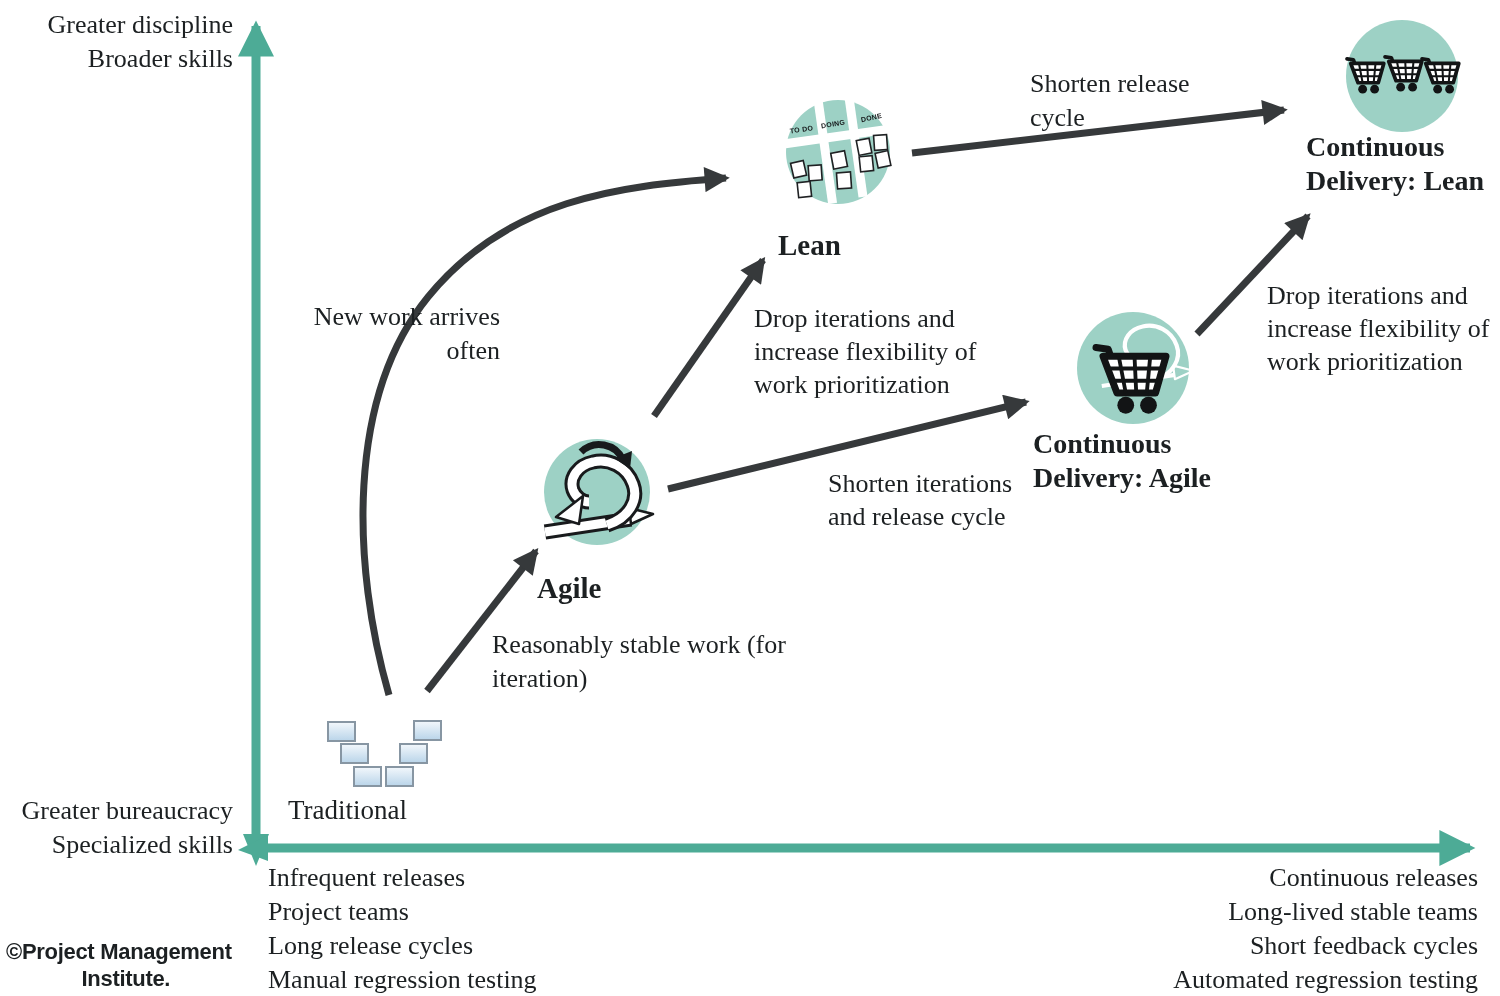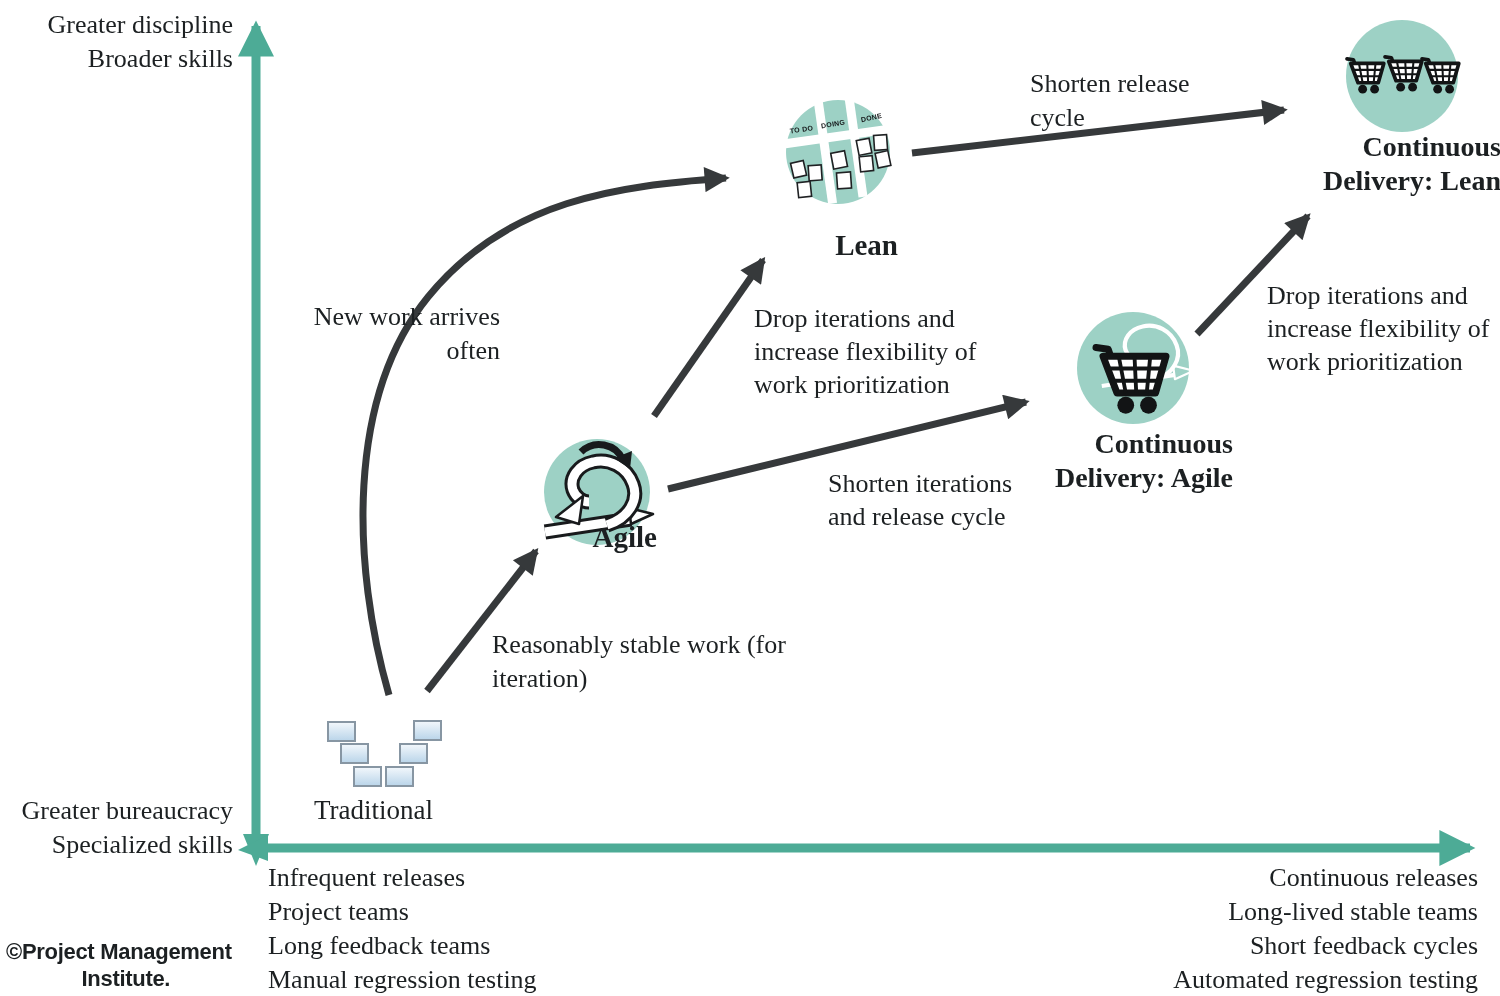--- a/index.html
+++ b/index.html
@@ -30,21 +30,21 @@
   .solid-head{fill:#181a1c;stroke:none;}
   .white-ribbon{stroke:#fff;stroke-width:5;fill:none;}
   .white-hollow{fill:none;stroke:#fff;stroke-width:2.5;stroke-linejoin:round;}
   .cart-line{stroke:#121415;stroke-width:4;fill:none;stroke-linecap:round;stroke-linejoin:round;}
   .cart-body{fill:#fff;stroke:#121415;stroke-width:4;stroke-linejoin:round;}
   .cart-grid{stroke:#121415;stroke-width:2.2;fill:none;}
   .cart-wheel{fill:#121415;stroke:none;}
   
   .lbl{position:absolute;font-size:26px;line-height:34px;white-space:nowrap;}
   .lbl.right{text-align:right;}
-  .lbl.center{text-align:right;}
+  .lbl.center{text-align:left;}
   .node-label{font-size:29px;font-weight:700;}
   .cd-label{font-size:28px;font-weight:700;line-height:34px;}
   .footer{
     position:absolute;left:6px;top:938px;
     font-family:"Liberation Sans",sans-serif;
     font-size:22px;font-weight:700;line-height:27px;
     letter-spacing:-0.3px;white-space:nowrap;
   }
   .footer div:nth-child(2){margin-left:14px;text-align:center;}
   
@@ -156,32 +156,32 @@
     <div>Greater discipline</div>
     <div>Broader skills</div>
   </div>
   <div class="lbl right" style="left:0;top:794px;width:233px;">
     <div>Greater bureaucracy</div>
     <div>Specialized skills</div>
   </div>
   <div class="lbl" style="left:268px;top:861px;">
     <div>Infrequent releases</div>
     <div>Project teams</div>
-    <div>Long feedback teams</div>
+    <div>Long release cycles</div>
     <div>Manual regression testing</div>
   </div>
   <div class="lbl right" style="left:1000px;top:861px;width:478px;">
     <div>Continuous releases</div>
     <div>Long-lived stable teams</div>
     <div>Short feedback cycles</div>
     <div>Automated regression testing</div>
   </div>
 
   <div class="lbl center node-label" style="left:778px;top:228px;width:120px;">Lean</div>
-  <div class="lbl center node-label" style="left:537px;top:520px;width:120px;">Agile</div>
+  <div class="lbl center node-label" style="left:537px;top:571px;width:120px;">Agile</div>
   <div class="lbl center" style="left:288px;top:793px;width:145px;font-size:27px;">Traditional</div>
   <div class="lbl center cd-label" style="left:1033px;top:427px;width:200px;">
     <div>Continuous</div>
     <div>Delivery: Agile</div>
   </div>
   <div class="lbl center cd-label" style="left:1306px;top:130px;width:195px;">
     <div>Continuous</div>
     <div>Delivery: Lean</div>
   </div>
 

